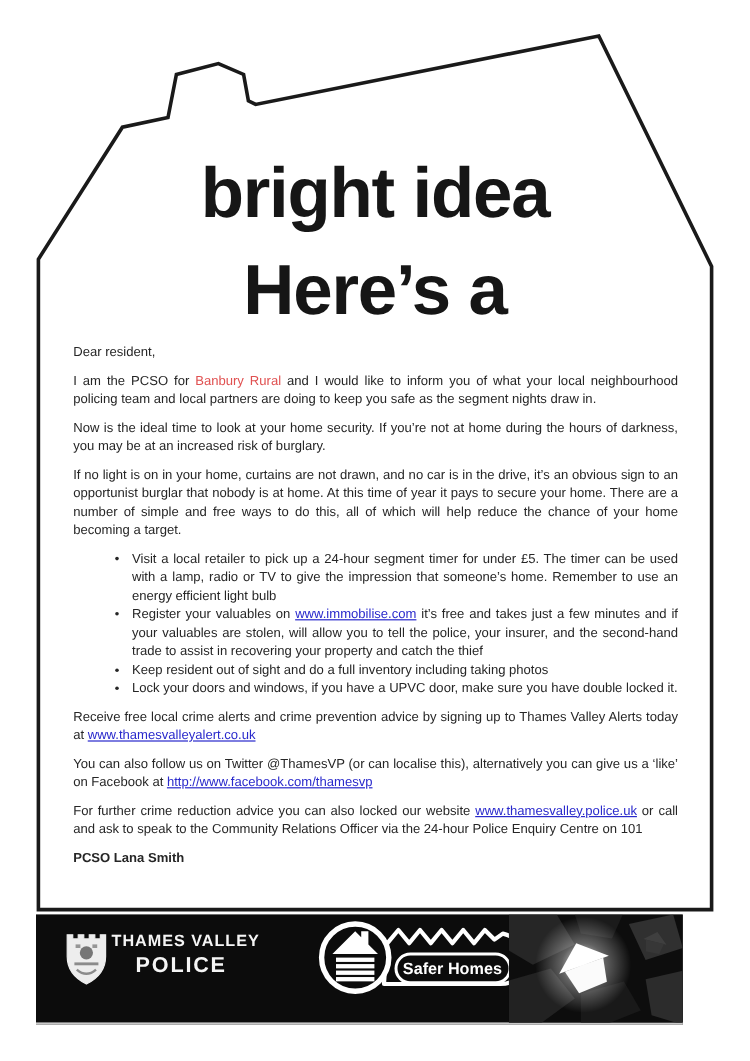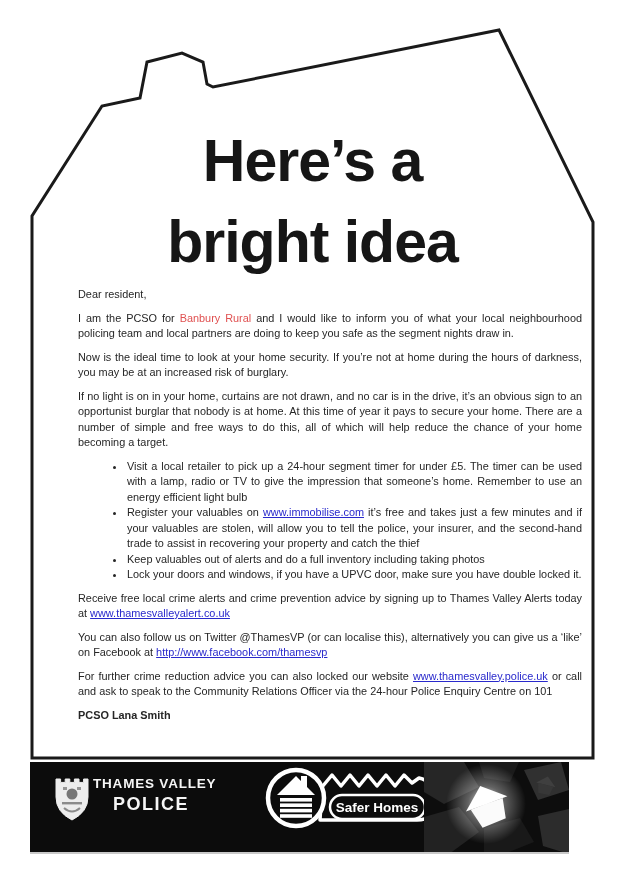--- a/index.html
+++ b/index.html
@@ -17,21 +17,21 @@
     position:absolute; left:32px; top:121px; width:561px;
     text-align:center;
     font-weight:bold;
     font-size:59px;
     line-height:81px;
     color:#161616;
     letter-spacing:-1px;
   }
 
   .letter {
-    position:absolute; left:78px; top:287px; width:504px;
+    position:absolute; left:61px; top:287px; width:504px;
     font-size:10.9px;
     line-height:15.5px;
     color:#262626;
     text-align:justify;
   }
   .letter p { margin:0 0 8px 0; }
   .letter ul { margin:0 0 8px 0; padding-left:48px; list-style:disc; }
   .letter li { padding-left:1px; }
   .red-text { color:#e05050; }
   .link { color:#2929cc; text-decoration:underline; cursor:pointer; }
@@ -54,37 +54,37 @@
 </head>
 <body>
 
 <div class="page">
 
   <svg class="house-svg" width="625" height="884" viewBox="0 0 625 884">
     <path d="M32,758 L32,216 L102,106 L140,98 L147,62 L182,53 L203,62 L207,84 L213,87 L499,30 L593,222 L593,758 Z" fill="none" stroke="#1a1a1a" stroke-width="3" stroke-linejoin="miter"></path>
   </svg>
 
   <div class="title-block">
+    <div>bright idea</div>
     <div>Here’s a</div>
-    <div>bright idea</div>
   </div>
 
   <div class="letter">
     <p>Dear resident,</p>
 
     <p><span>I am the PCSO for </span><span class="red-text">Banbury Rural</span><span> and I would like to inform you of what your local neighbourhood policing team and local partners are doing to keep you safe as the segment nights draw in.</span></p>
 
     <p>Now is the ideal time to look at your home security. If you’re not at home during the hours of darkness, you may be at an increased risk of burglary.</p>
 
     <p>If no light is on in your home, curtains are not drawn, and no car is in the drive, it’s an obvious sign to an opportunist burglar that nobody is at home. At this time of year it pays to secure your home. There are a number of simple and free ways to do this, all of which will help reduce the chance of your home becoming a target.</p>
 
     <ul>
       <li>Visit a local retailer to pick up a 24-hour segment timer for under £5. The timer can be used with a lamp, radio or TV to give the impression that someone’s home. Remember to use an energy efficient light bulb</li>
       <li><span>Register your valuables on </span><span class="link">www.immobilise.com</span><span> it’s free and takes just a few minutes and if your valuables are stolen, will allow you to tell the police, your insurer, and the second-hand trade to assist in recovering your property and catch the thief</span></li>
-      <li>Keep valuables out of alerts and do a full inventory including taking photos</li>
+      <li>Keep resident out of sight and do a full inventory including taking photos</li>
       <li>Lock your doors and windows, if you have a UPVC door, make sure you have double locked it.</li>
     </ul>
 
     <p><span>Receive free local crime alerts and crime prevention advice by signing up to Thames Valley Alerts today at </span><span class="link">www.thamesvalleyalert.co.uk</span></p>
 
     <p><span>You can also follow us on Twitter @ThamesVP (or can localise this), alternatively you can give us a ‘like’ on Facebook at </span><span class="link">http://www.facebook.com/thamesvp</span></p>
 
     <p><span>For further crime reduction advice you can also locked our website </span><span class="link">www.thamesvalley.police.uk</span><span> or call and ask to speak to the Community Relations Officer via the 24-hour Police Enquiry Centre on 101</span></p>
 
     <p class="signature">PCSO Lana Smith</p>

